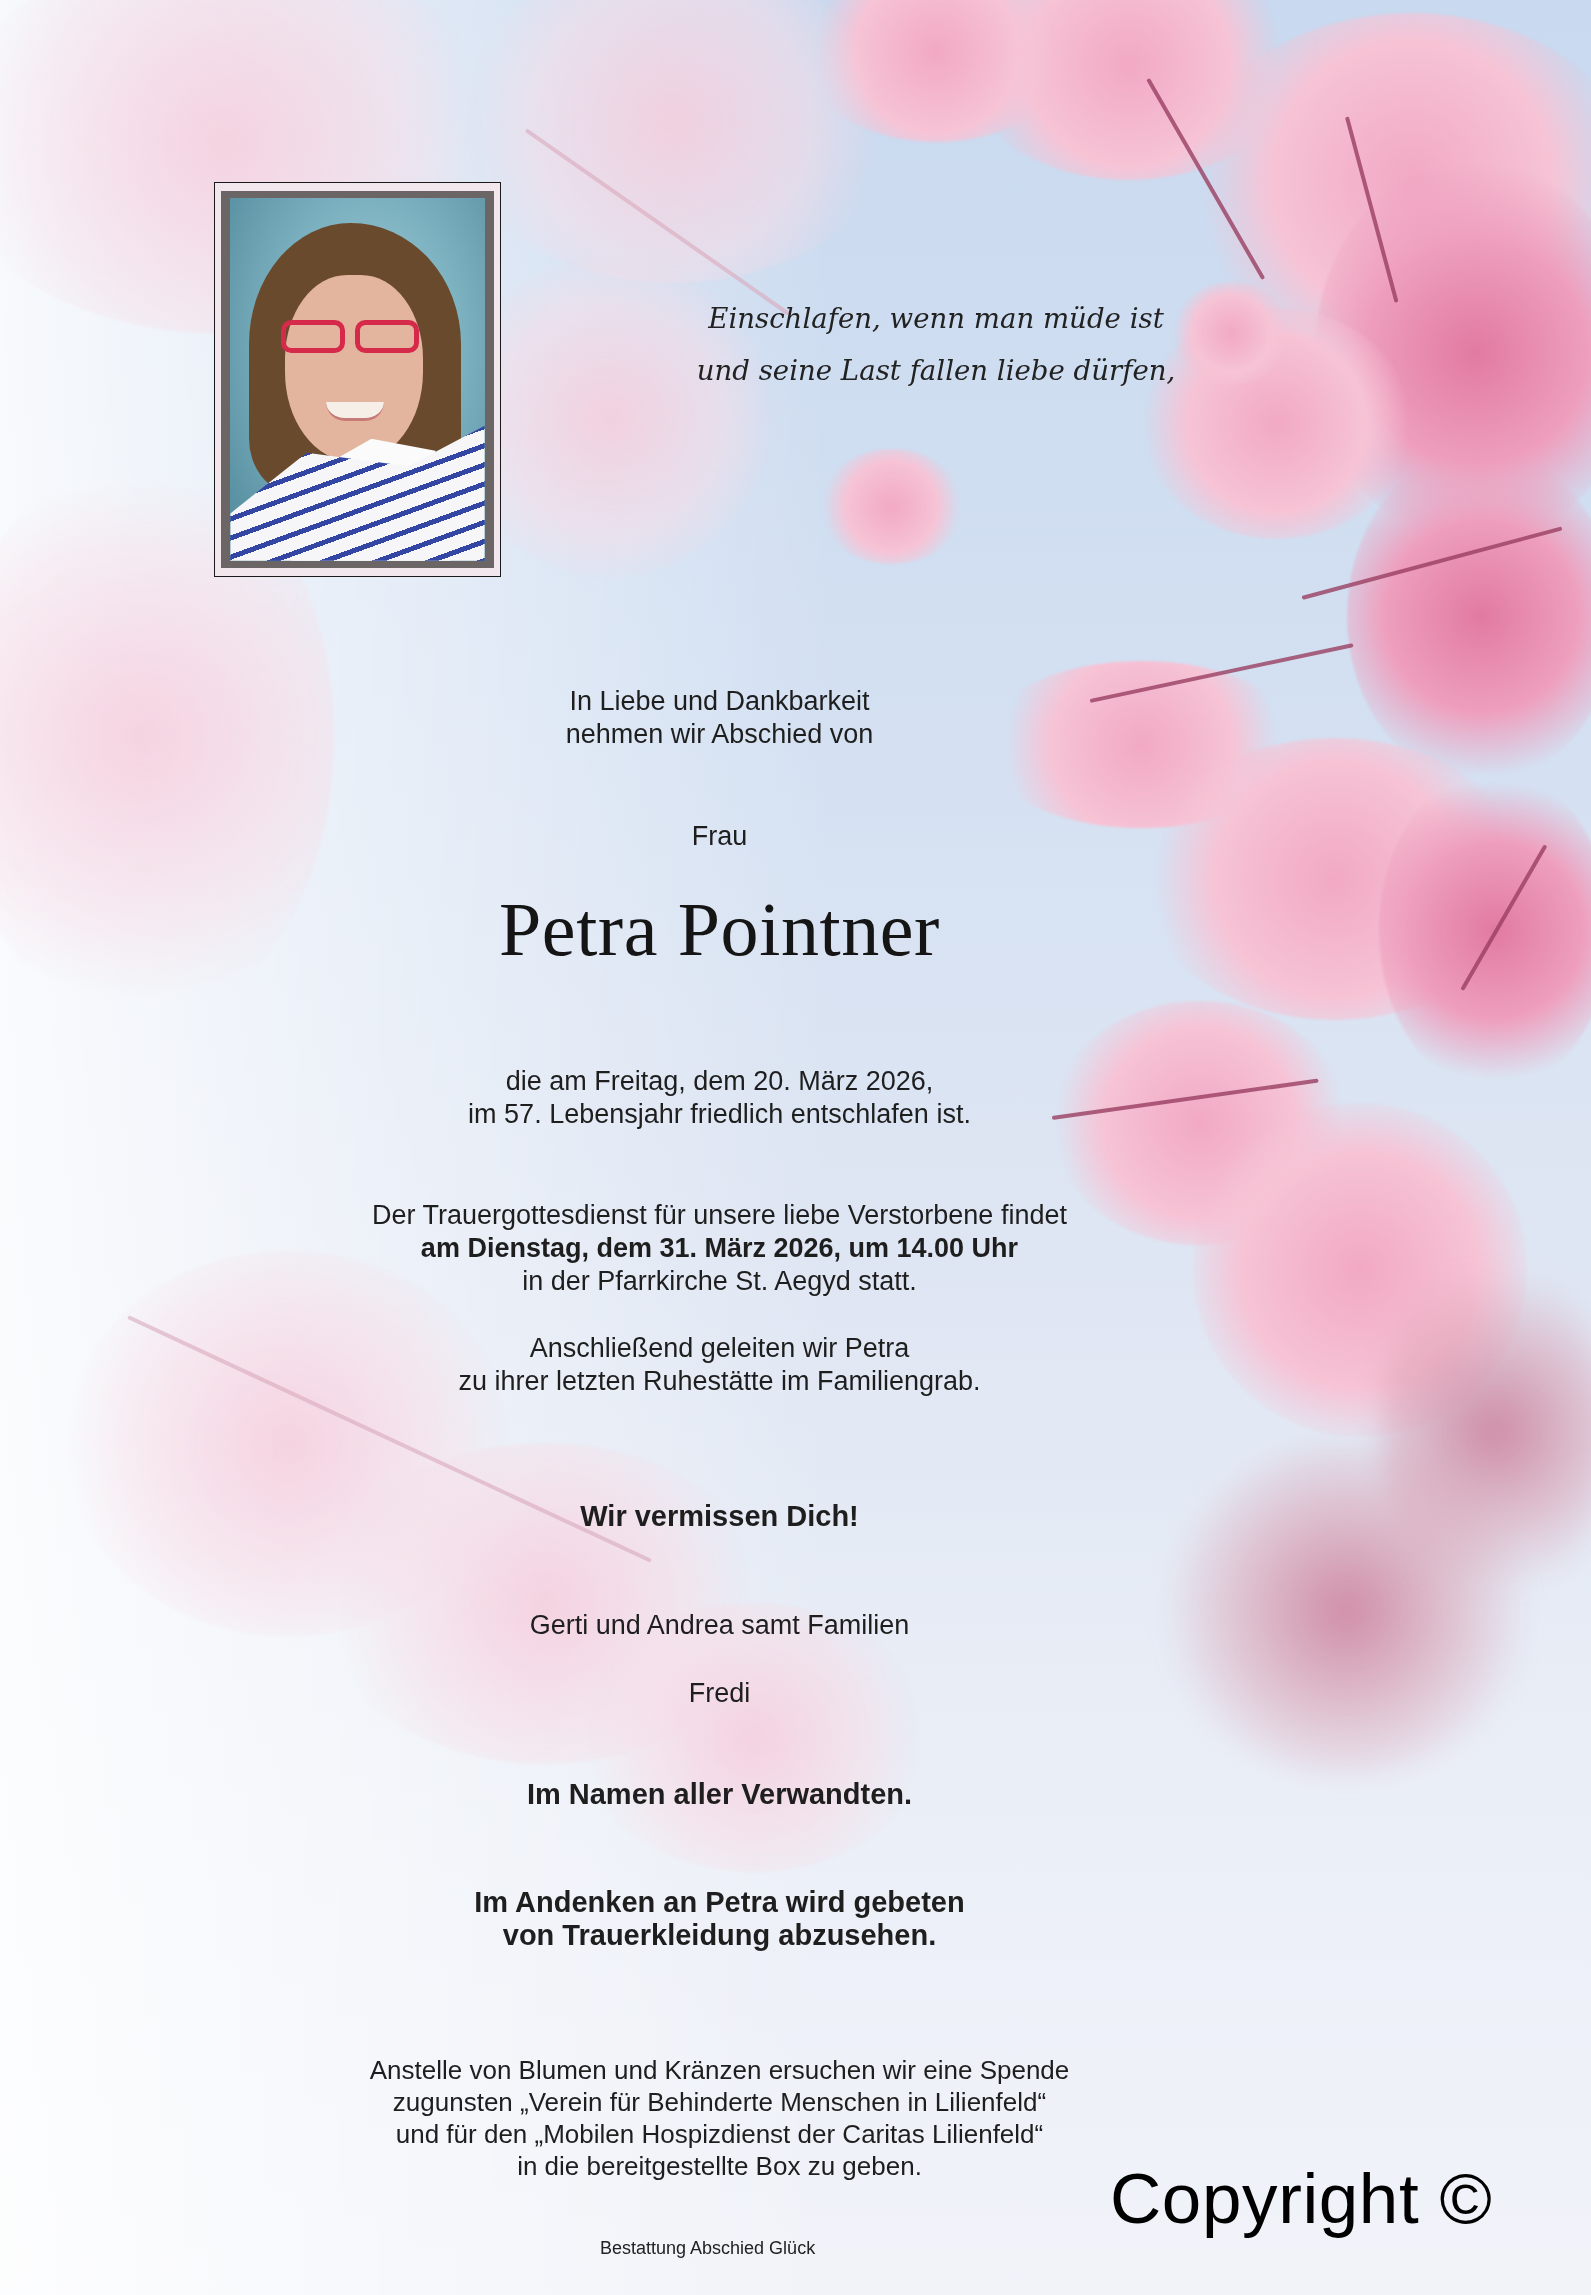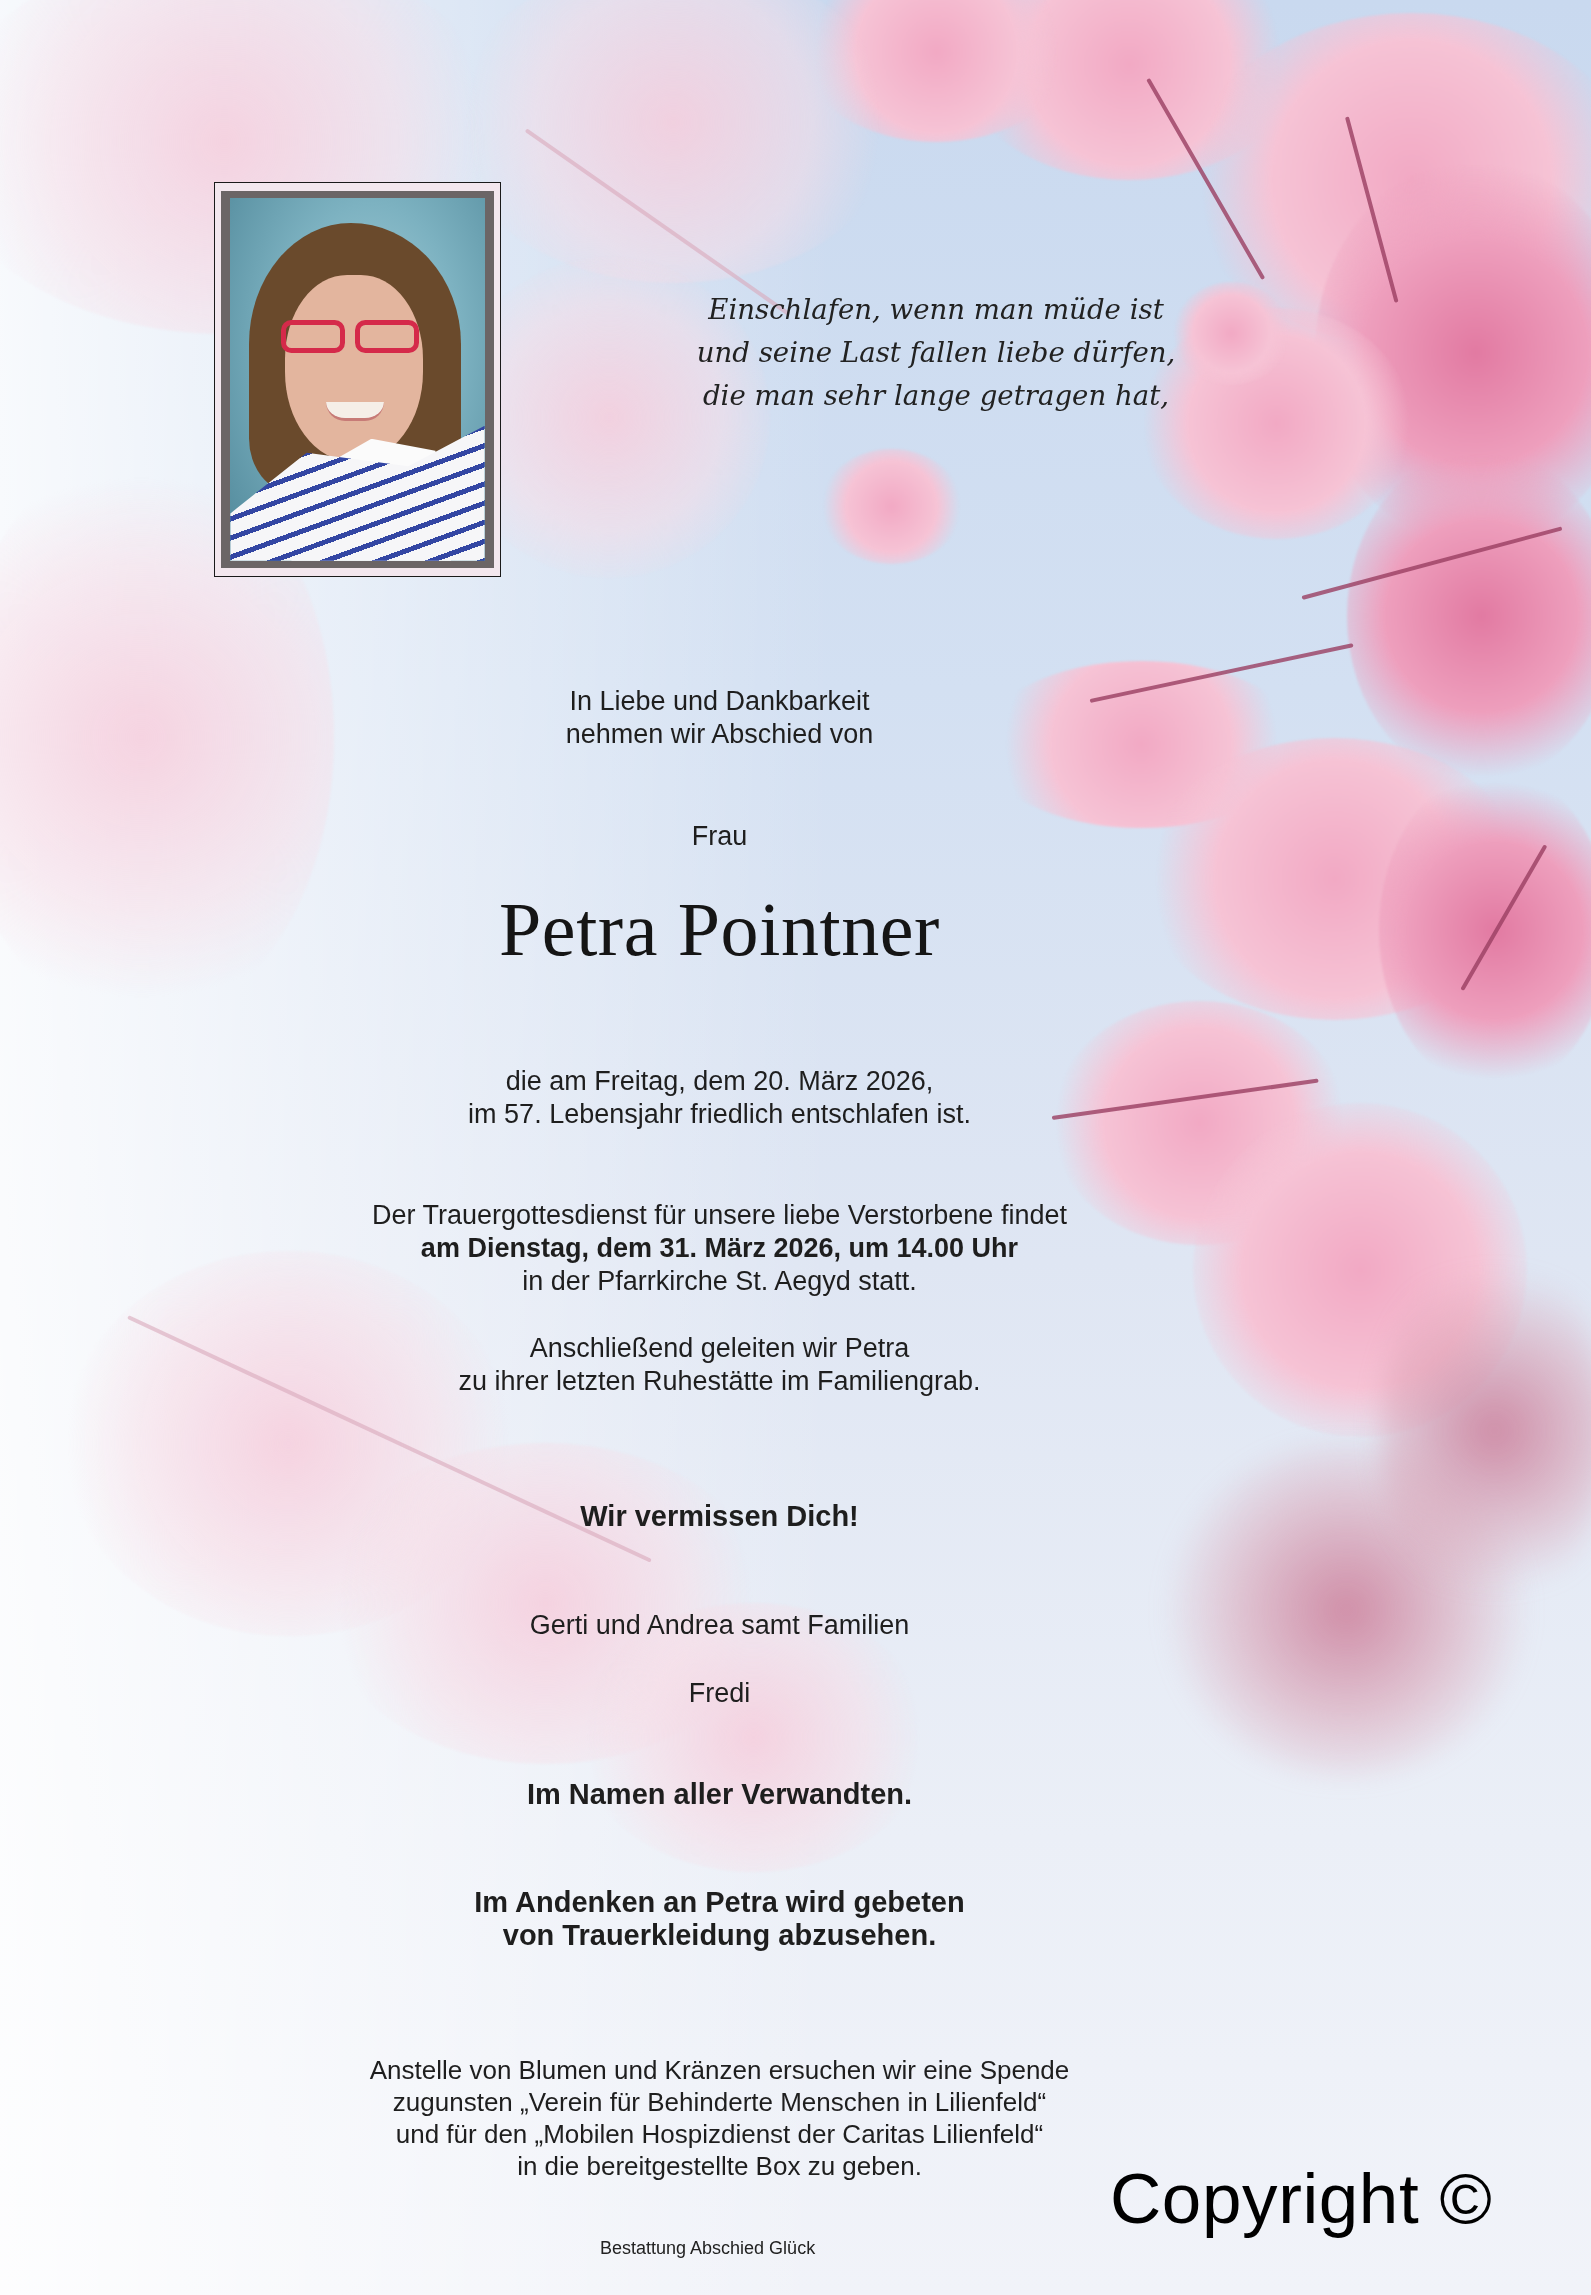--- a/index.html
+++ b/index.html
@@ -48,21 +48,21 @@
   .shirt { position: absolute; left: 0; bottom: 0; width: 100%; height: 135px;
     background: repeating-linear-gradient(160deg, #f6f6f8 0 13px, #3346a3 13px 18px); clip-path: polygon(0 65%, 30% 20%, 70% 30%, 100% 0, 100% 100%, 0 100%); }
   .collar { position: absolute; left: 61px; bottom: 0; width: 160px; height: 122px; background: #fbfbfb; clip-path: polygon(10% 30%, 50% 0, 90% 10%, 100% 100%, 0 100%); }
 
   
   .center { position: absolute; left: 0; width: 100%; text-align: center; }
   .quote {
     position: absolute; left: 654px; width: 564px; top: 287px; text-align: center;
     font-family: "DejaVu Serif", serif; font-style: italic; font-size: 27.6px; line-height: 40px; color: #222;
   }
-  .quote div { margin: 3px; }
+  .quote div { margin: 12px; }
   .body-text { font-size: 27px; line-height: 33px; color: #1e1e1e; }
   .bold { font-weight: bold; }
   .name {
     font-family: "Liberation Serif", serif; font-size: 76px; line-height: 83px; color: #151515; letter-spacing: 0.6px;
   }
   .copyright {
     position: absolute; left: 1110px; top: 2158px; font-size: 71px; color: #000000; letter-spacing: 0.6px;
   }
   .footer { position: absolute; left: 600px; top: 2238px; font-size: 18px; color: #222; }
 </style>
@@ -121,21 +121,20 @@
       <div class="smile"></div>
       <div class="collar"></div>
       <div class="shirt"></div>
     </div>
   </div>
 </div>
 
 <div class="quote">
   <div>Einschlafen, wenn man müde ist</div>
   <div>und seine Last fallen liebe dürfen,</div>
-  <div>die man sehr lange getragen hat,</div>
 </div>
 
 <div class="center body-text" style="top:685px;left:-76px;">
   <div>In Liebe und Dankbarkeit</div>
   <div>nehmen wir Abschied von</div>
 </div>
 
 <div class="center body-text" style="top:820px;left:-76px;">Frau</div>
 
 <div class="center name" style="top:888px;left:-76px;">Petra Pointner</div>

